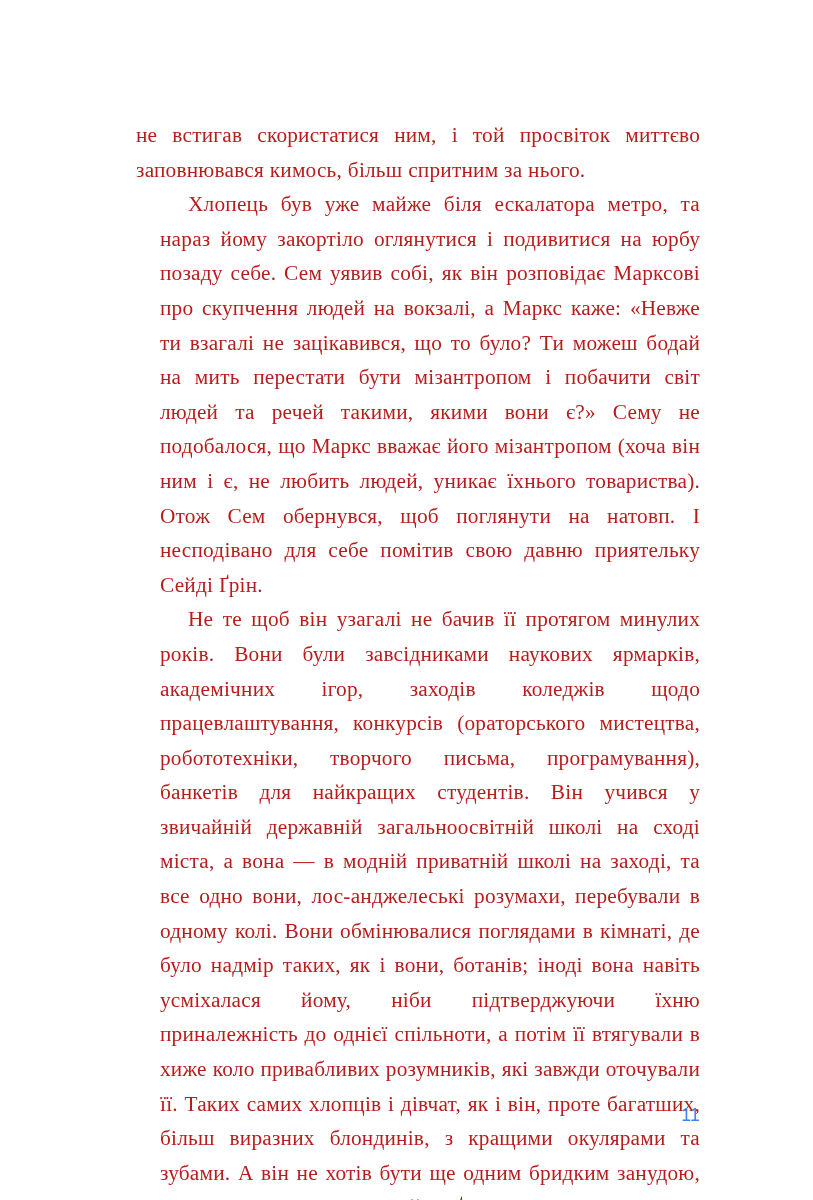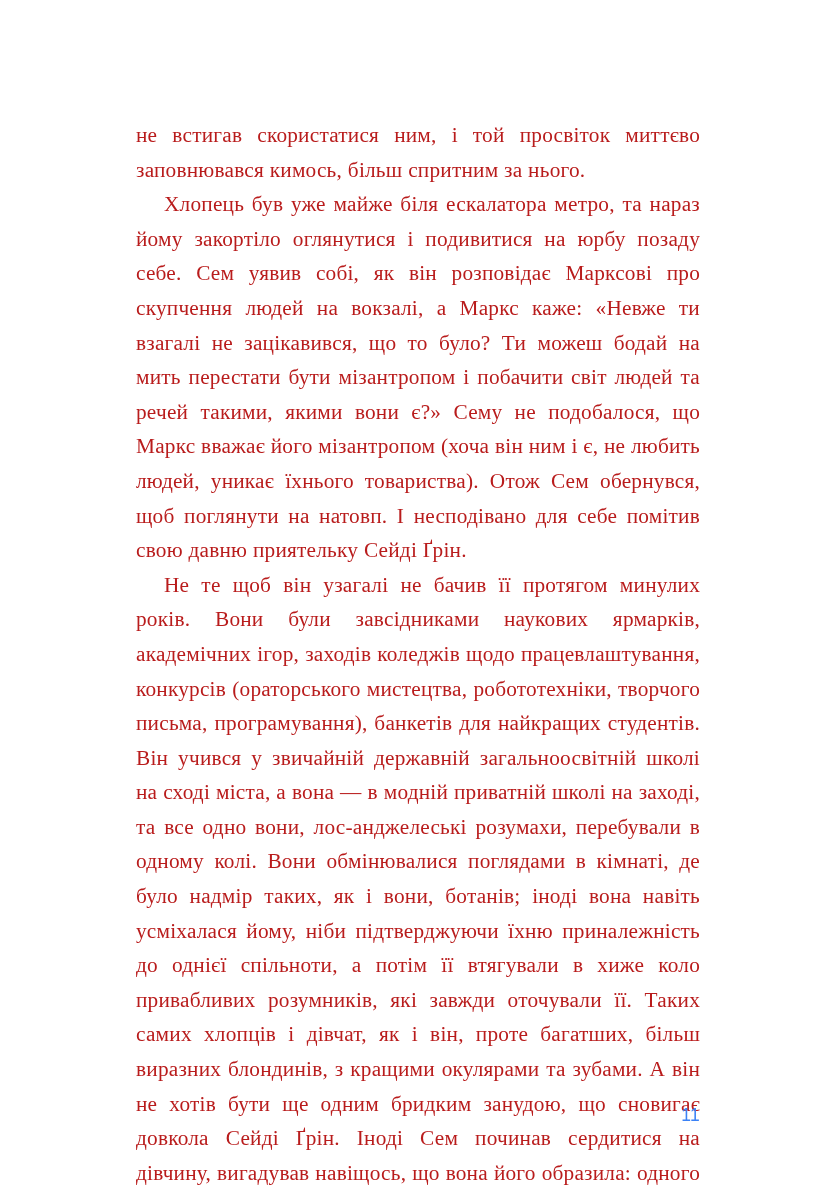--- a/index.html
+++ b/index.html
@@ -35,20 +35,21 @@
     font-size: 21.3px;
     line-height: 34.6px;
     color: #b91c1c;
     hyphens: manual;
     -webkit-hyphens: manual;
     letter-spacing: 0.01em;
     word-spacing: 0.01em;
   }
   .para + .para {
     margin-top: 0;
+    margin-left: 24px;
   }
   .para.indent {
     text-indent: 28px;
   }
   
   .para::after {
     content: "";
     display: inline-block;
     width: 100%;
   }

